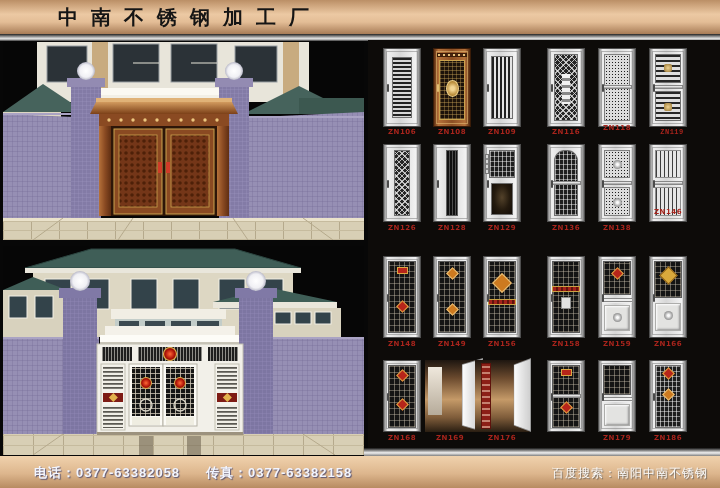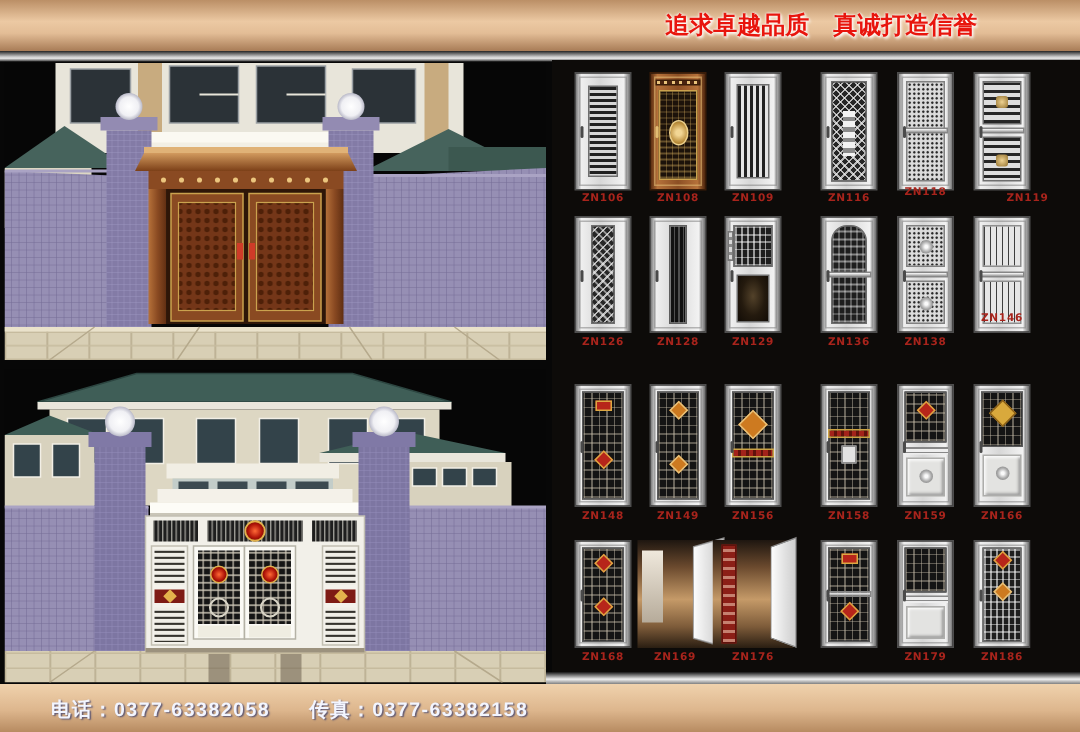--- a/index.html
+++ b/index.html
@@ -110,21 +110,21 @@
     transform:perspective(90px) rotateY(-42deg);transform-origin:100% 50%;}
   .p-redstrip{left:12%;top:4%;width:17%;height:92%;border:1px solid #5f120c;
     background:#8c1f17 repeating-linear-gradient(0deg,rgba(255,225,200,.5) 0 2px,transparent 2px 6px);}
 </style>
 </head>
 <body>
 
 <div class="page">
 
   <div class="header">
-    <div class="slogan">追求卓越品质　真诚打造信誉</div>
+    <div class="company-title">中南不锈钢加工厂</div>
   </div>
   <div class="strip-top"></div>
 
   <svg id="scene-top" class="scene" viewBox="0 0 361 198" preserveAspectRatio="none" xmlns="http://www.w3.org/2000/svg">
     <defs>
       <pattern id="t1-tile" width="5" height="5" patternUnits="userSpaceOnUse">
         <rect width="5" height="5" fill="#968fb4"></rect>
           <path d="M5 0V5H0" fill="none" stroke="#746c97" stroke-width="0.7"></path>
       </pattern>
       <pattern id="t1-ptile" width="4" height="4" patternUnits="userSpaceOnUse">
@@ -380,21 +380,21 @@
       </div>
       <div class="model-label" style="left: 222px; top: 84px; width: 54px;">ZN118</div>
       <div class="door silver" style="left: 281px; top: 8px; width: 38px; height: 79px;">
         <div class="part p-hlines" style="top: 7%; height: 37%;"></div>
         <div class="part p-goldemblem" style="top: 20%;"></div>
         <div class="part p-band" style="top: 47%;"></div>
         <div class="part p-hlines" style="top: 55%; height: 38%;"></div>
         <div class="part p-goldemblem" style="top: 70%;"></div>
         <span class="handle"></span>
       </div>
-      <div class="model-label" style="left: 290px; top: 88px; width: 54px;">ZN119</div>
+      <div class="model-label" style="left: 277px; top: 88px; width: 54px; font-family: Liberation Mono, monospace;">ZN119</div>
       <div class="door silver" style="left: 15px; top: 104px; width: 38px; height: 78px;">
         <div class="part p-dmesh2" style="top: 7%; height: 86%;"></div>
         <span class="handle"></span>
       </div>
       <div class="model-label" style="left: 7px; top: 184px; width: 54px;">ZN126</div>
       <div class="door silver" style="left: 65px; top: 104px; width: 38px; height: 78px;">
         <div class="part p-darkstrip" style="top: 7%; height: 86%;"></div>
         <span class="handle"></span>
       </div>
       <div class="model-label" style="left: 57px; top: 184px; width: 54px;">ZN128</div>
@@ -513,15 +513,16 @@
         <span class="handle"></span>
       </div>
       <div class="model-label" style="left: 273px; top: 394px; width: 54px;">ZN186</div>
     </div>
 
   <div class="strip-bottom"></div>
   <div class="footer">
     <div class="footer-left">
       <span>电话：0377-63382058</span><span>传真：0377-63382158</span>
     </div>
+    <div class="footer-right">百度搜索：南阳中南不锈钢</div>
   </div>
 
 </div>
 
 </body></html>

